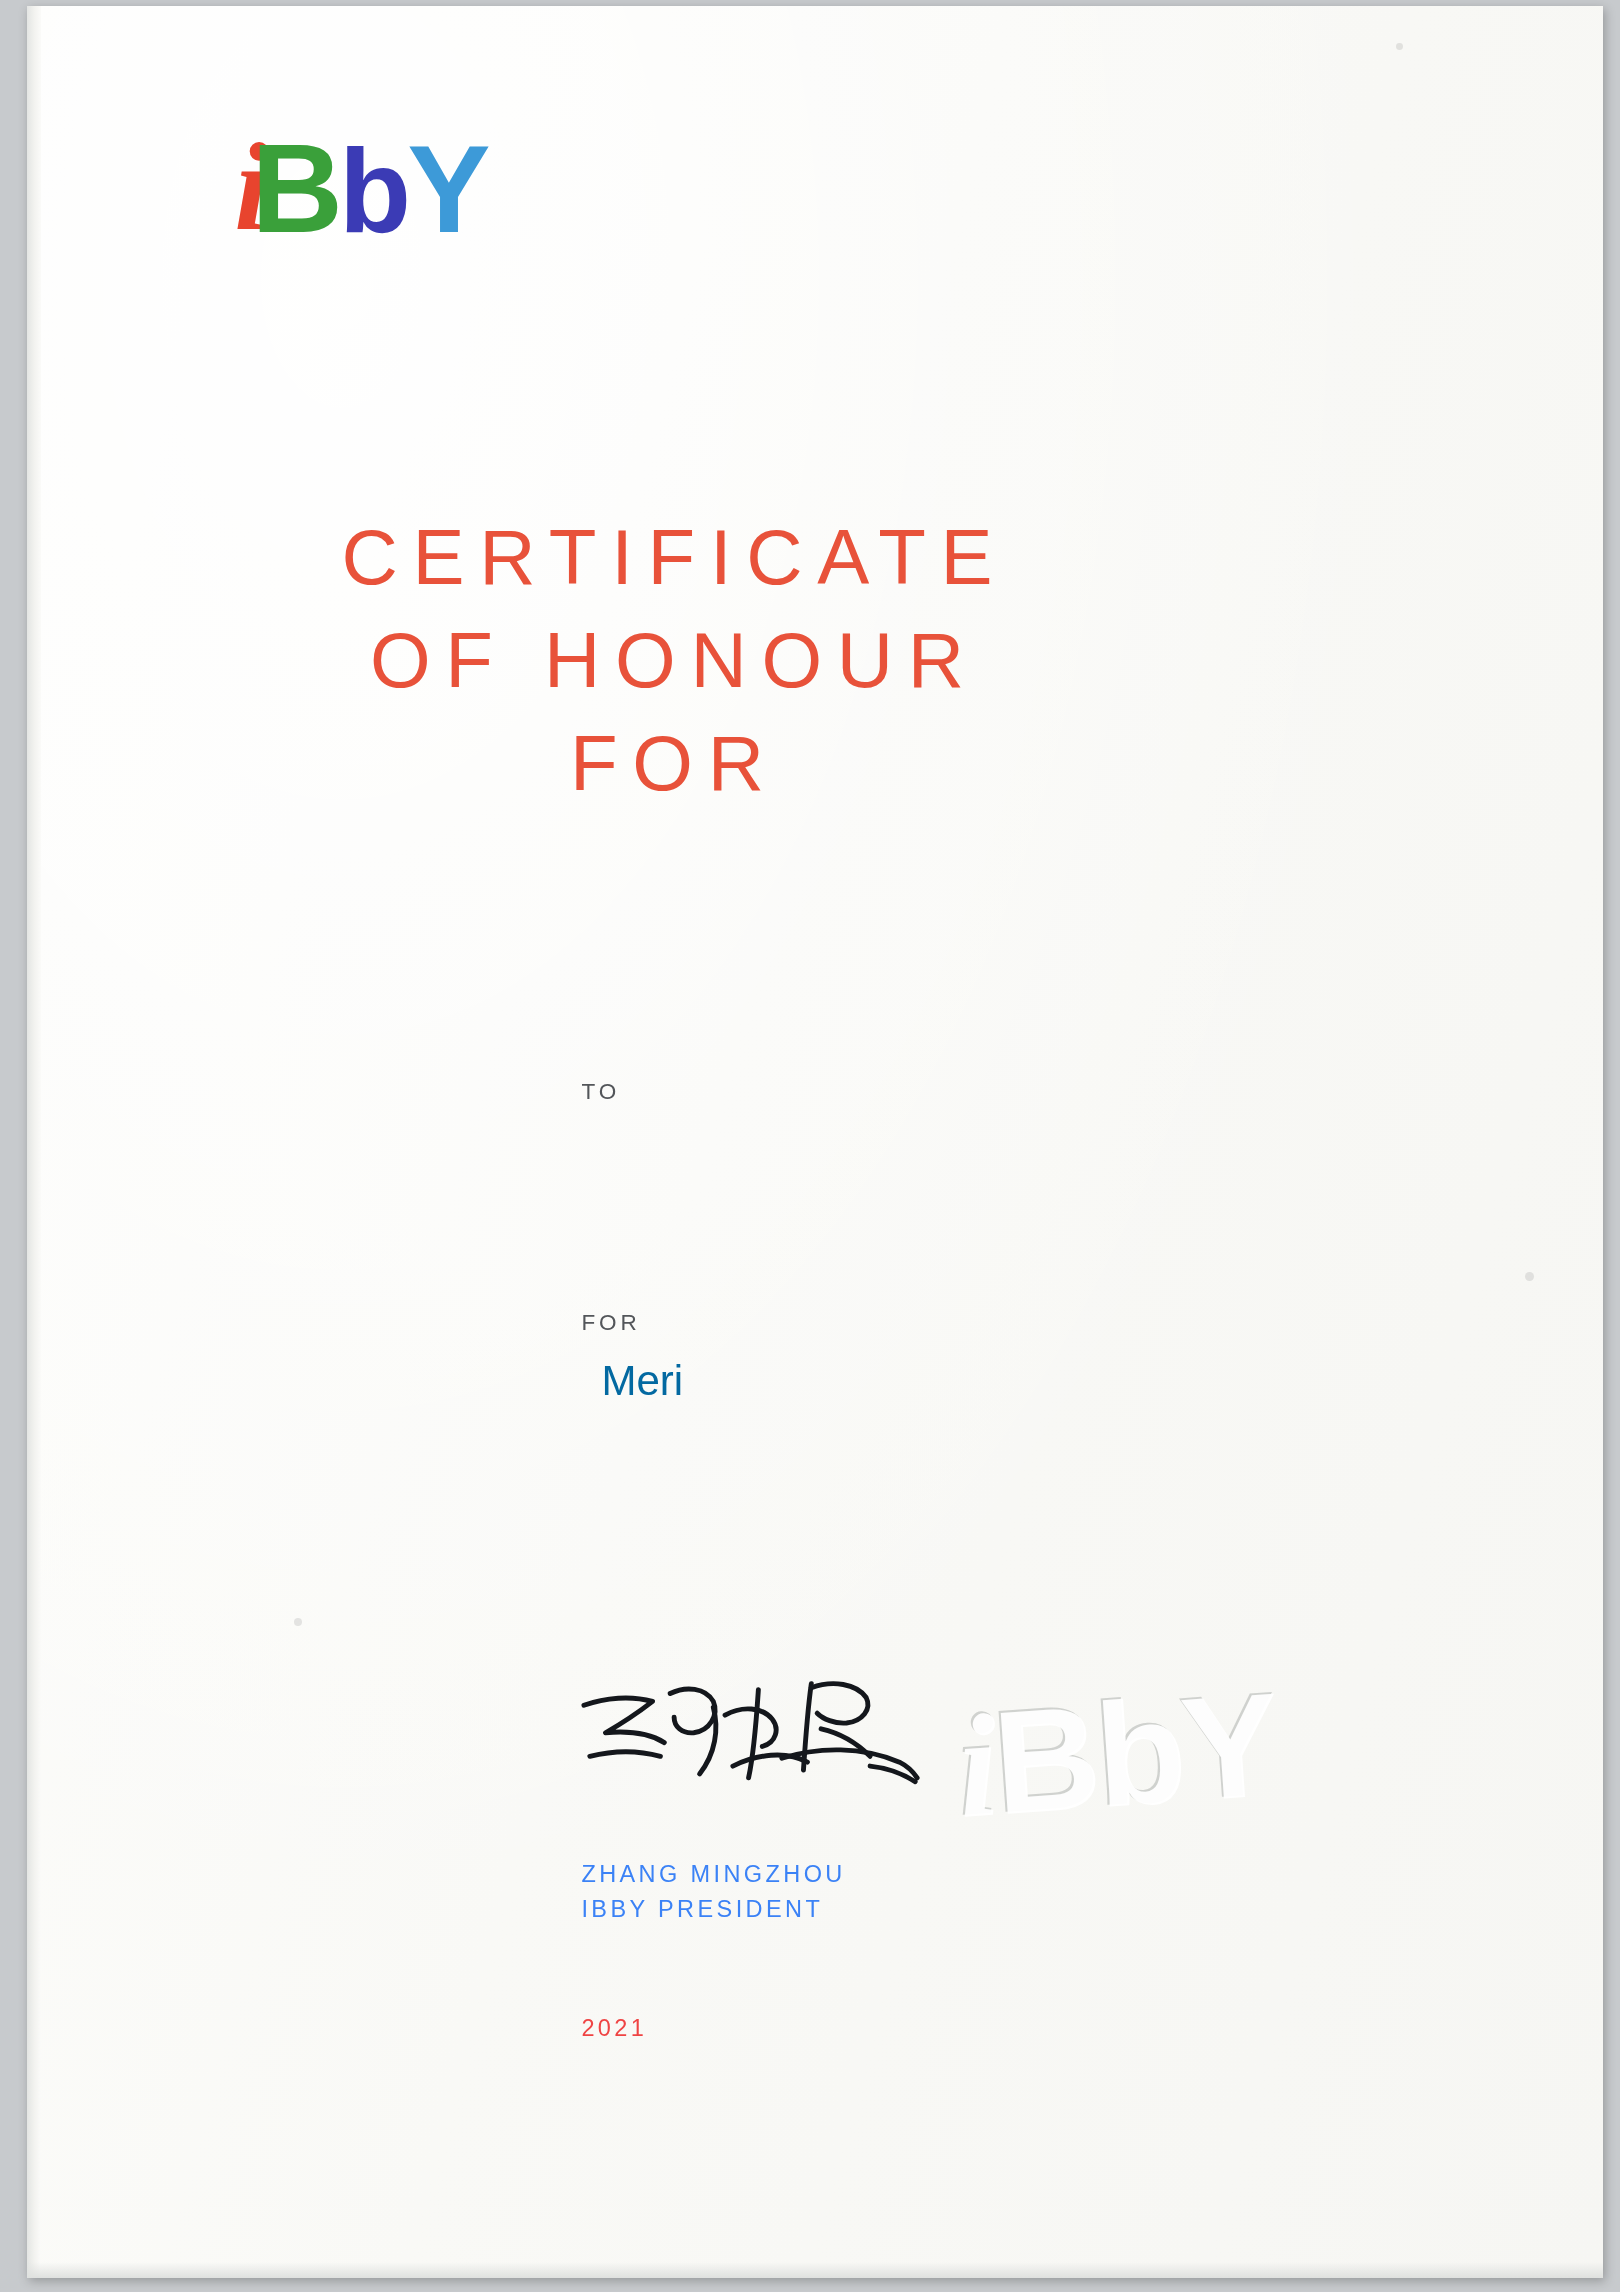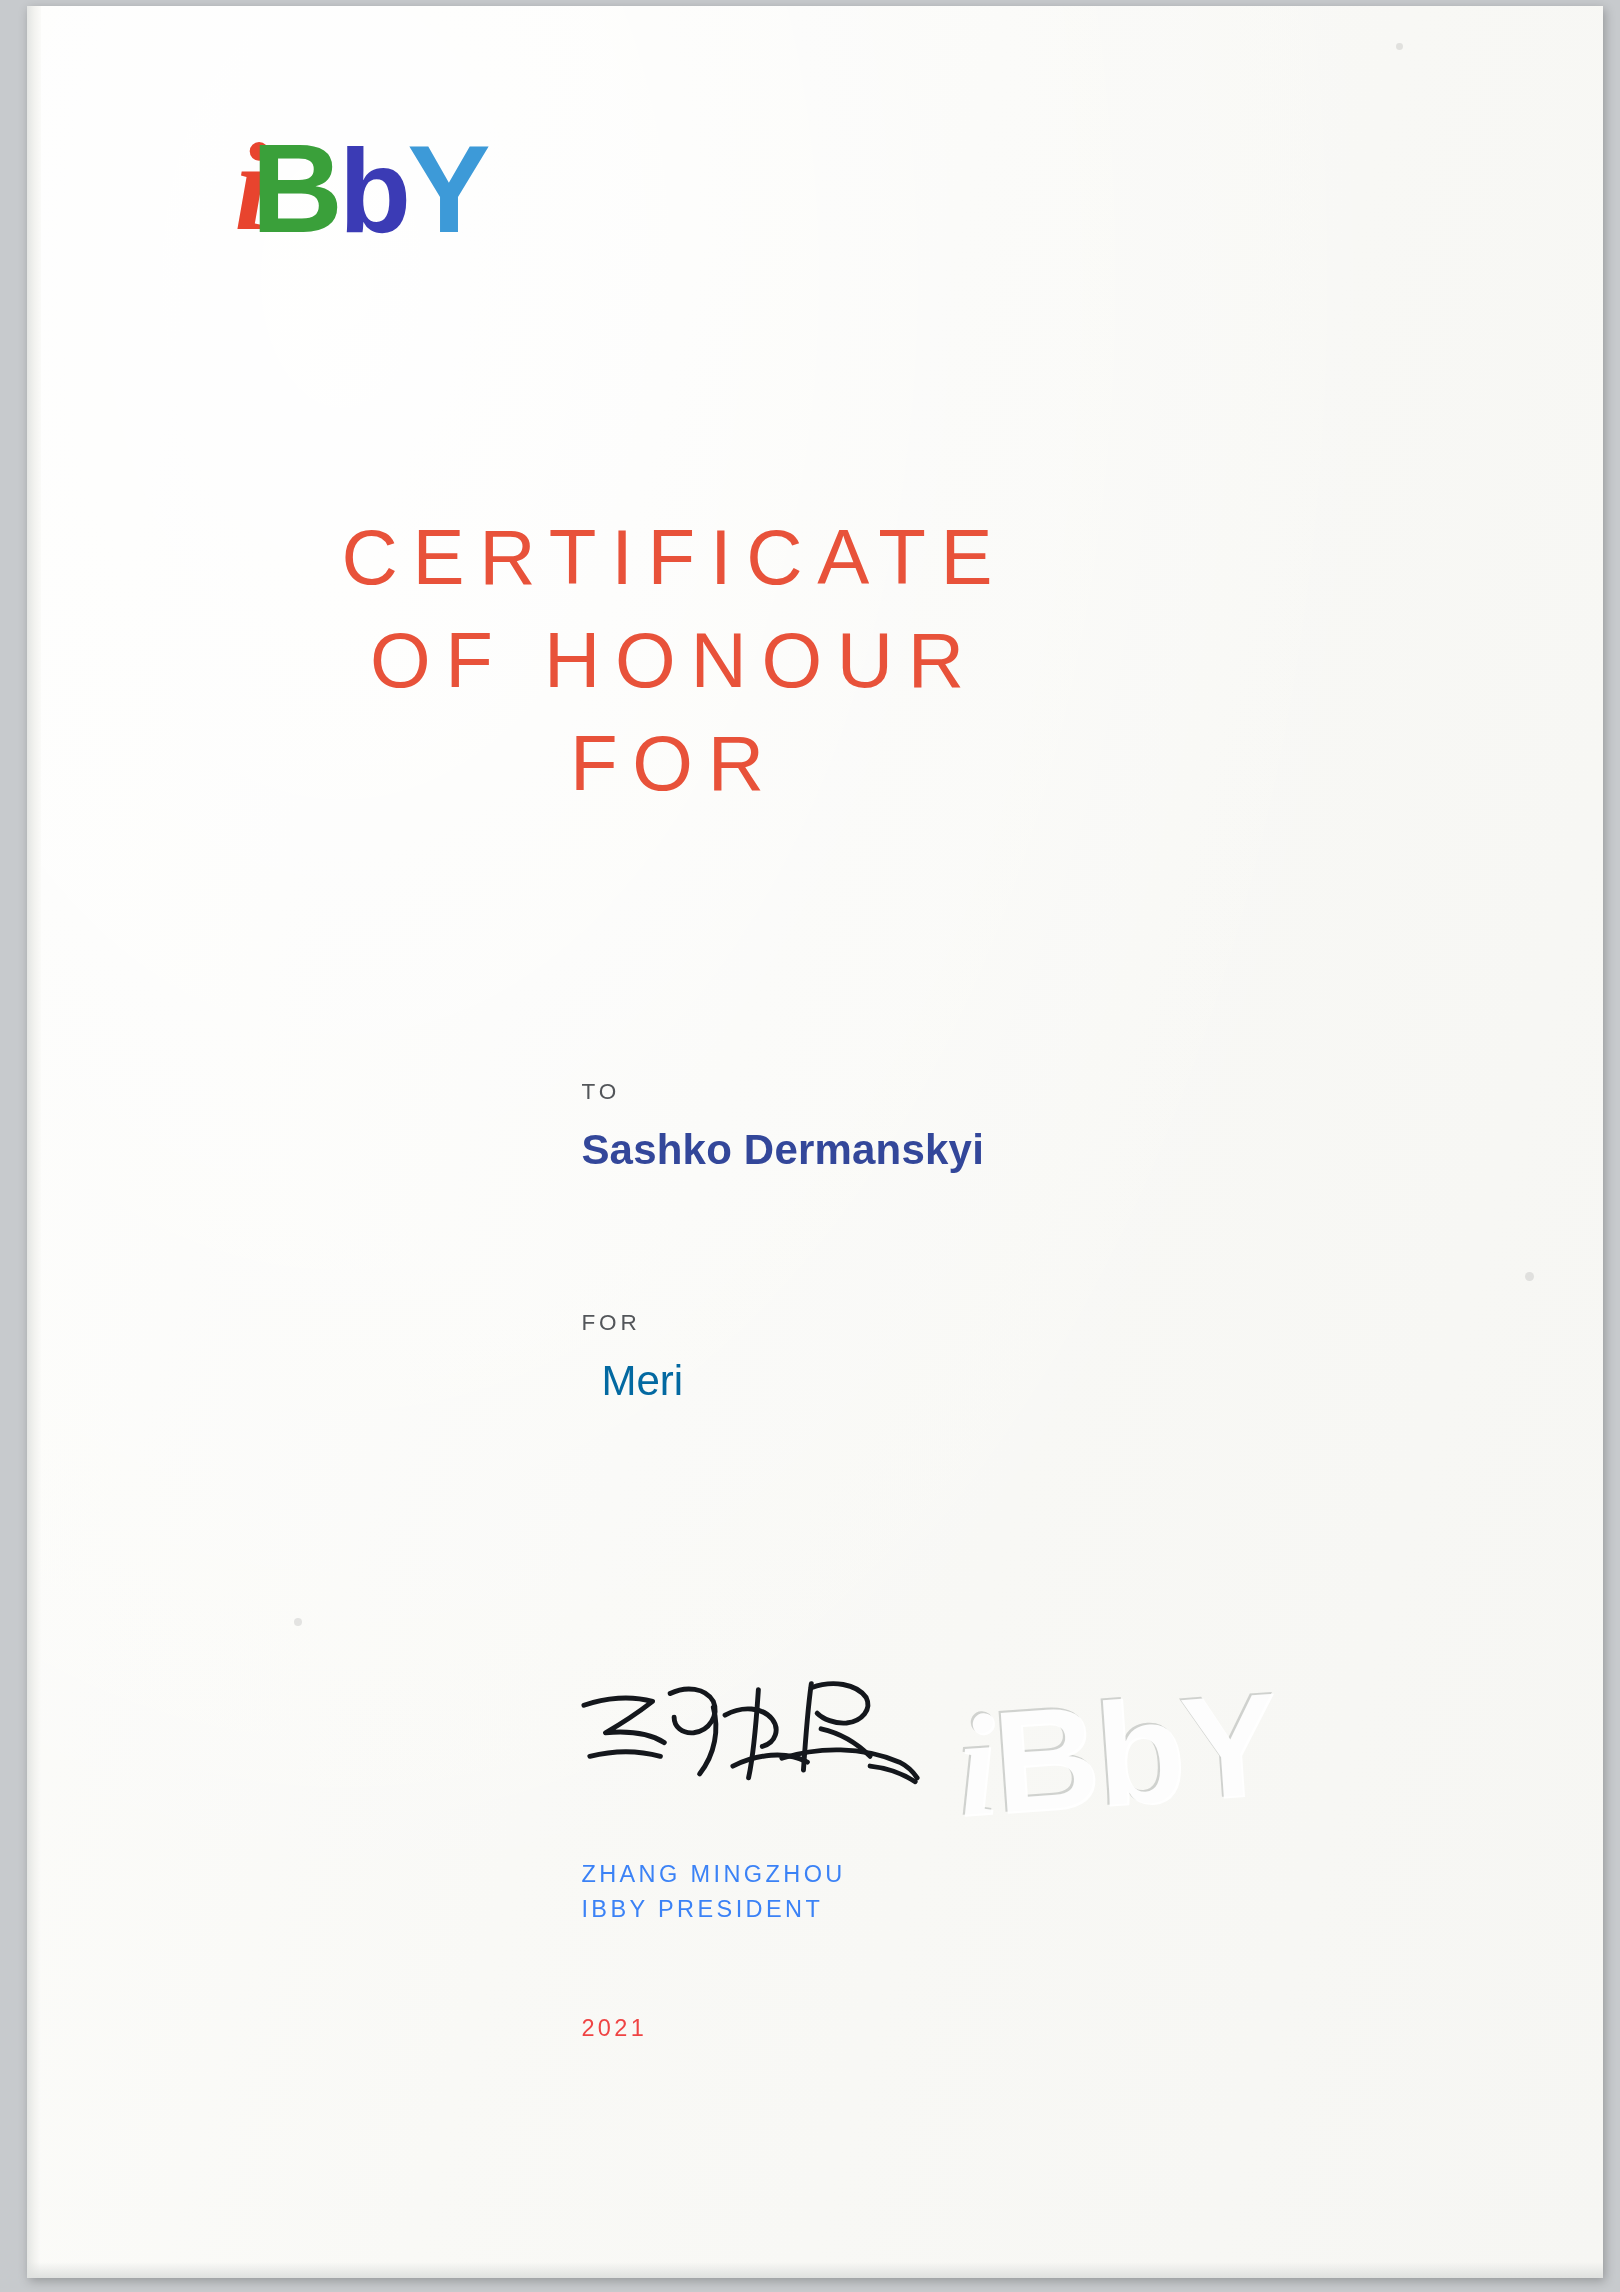--- a/index.html
+++ b/index.html
@@ -232,21 +232,20 @@
       </div>
 
       <div class="title">
         <span class="tline">CERTIFICATE</span>
         <span class="tline">OF HONOUR</span>
         <span class="tline">FOR</span>
       </div>
 
       <div class="field" id="to-block">
         <div class="field-label">TO</div>
-        <div class="field-value-name">Sashko Dermanskyi</div>
       </div>
 
       <div class="field" id="for-block">
         <div class="field-label">FOR</div>
         <div class="field-value-work">Meri</div>
       </div>
 
       <div class="signature">
         <svg width="353" height="147" viewBox="0 0 360 150" fill="none" xmlns="http://www.w3.org/2000/svg">
           <g stroke="#14171c" stroke-width="5" stroke-linecap="round" stroke-linejoin="round" fill="none">

